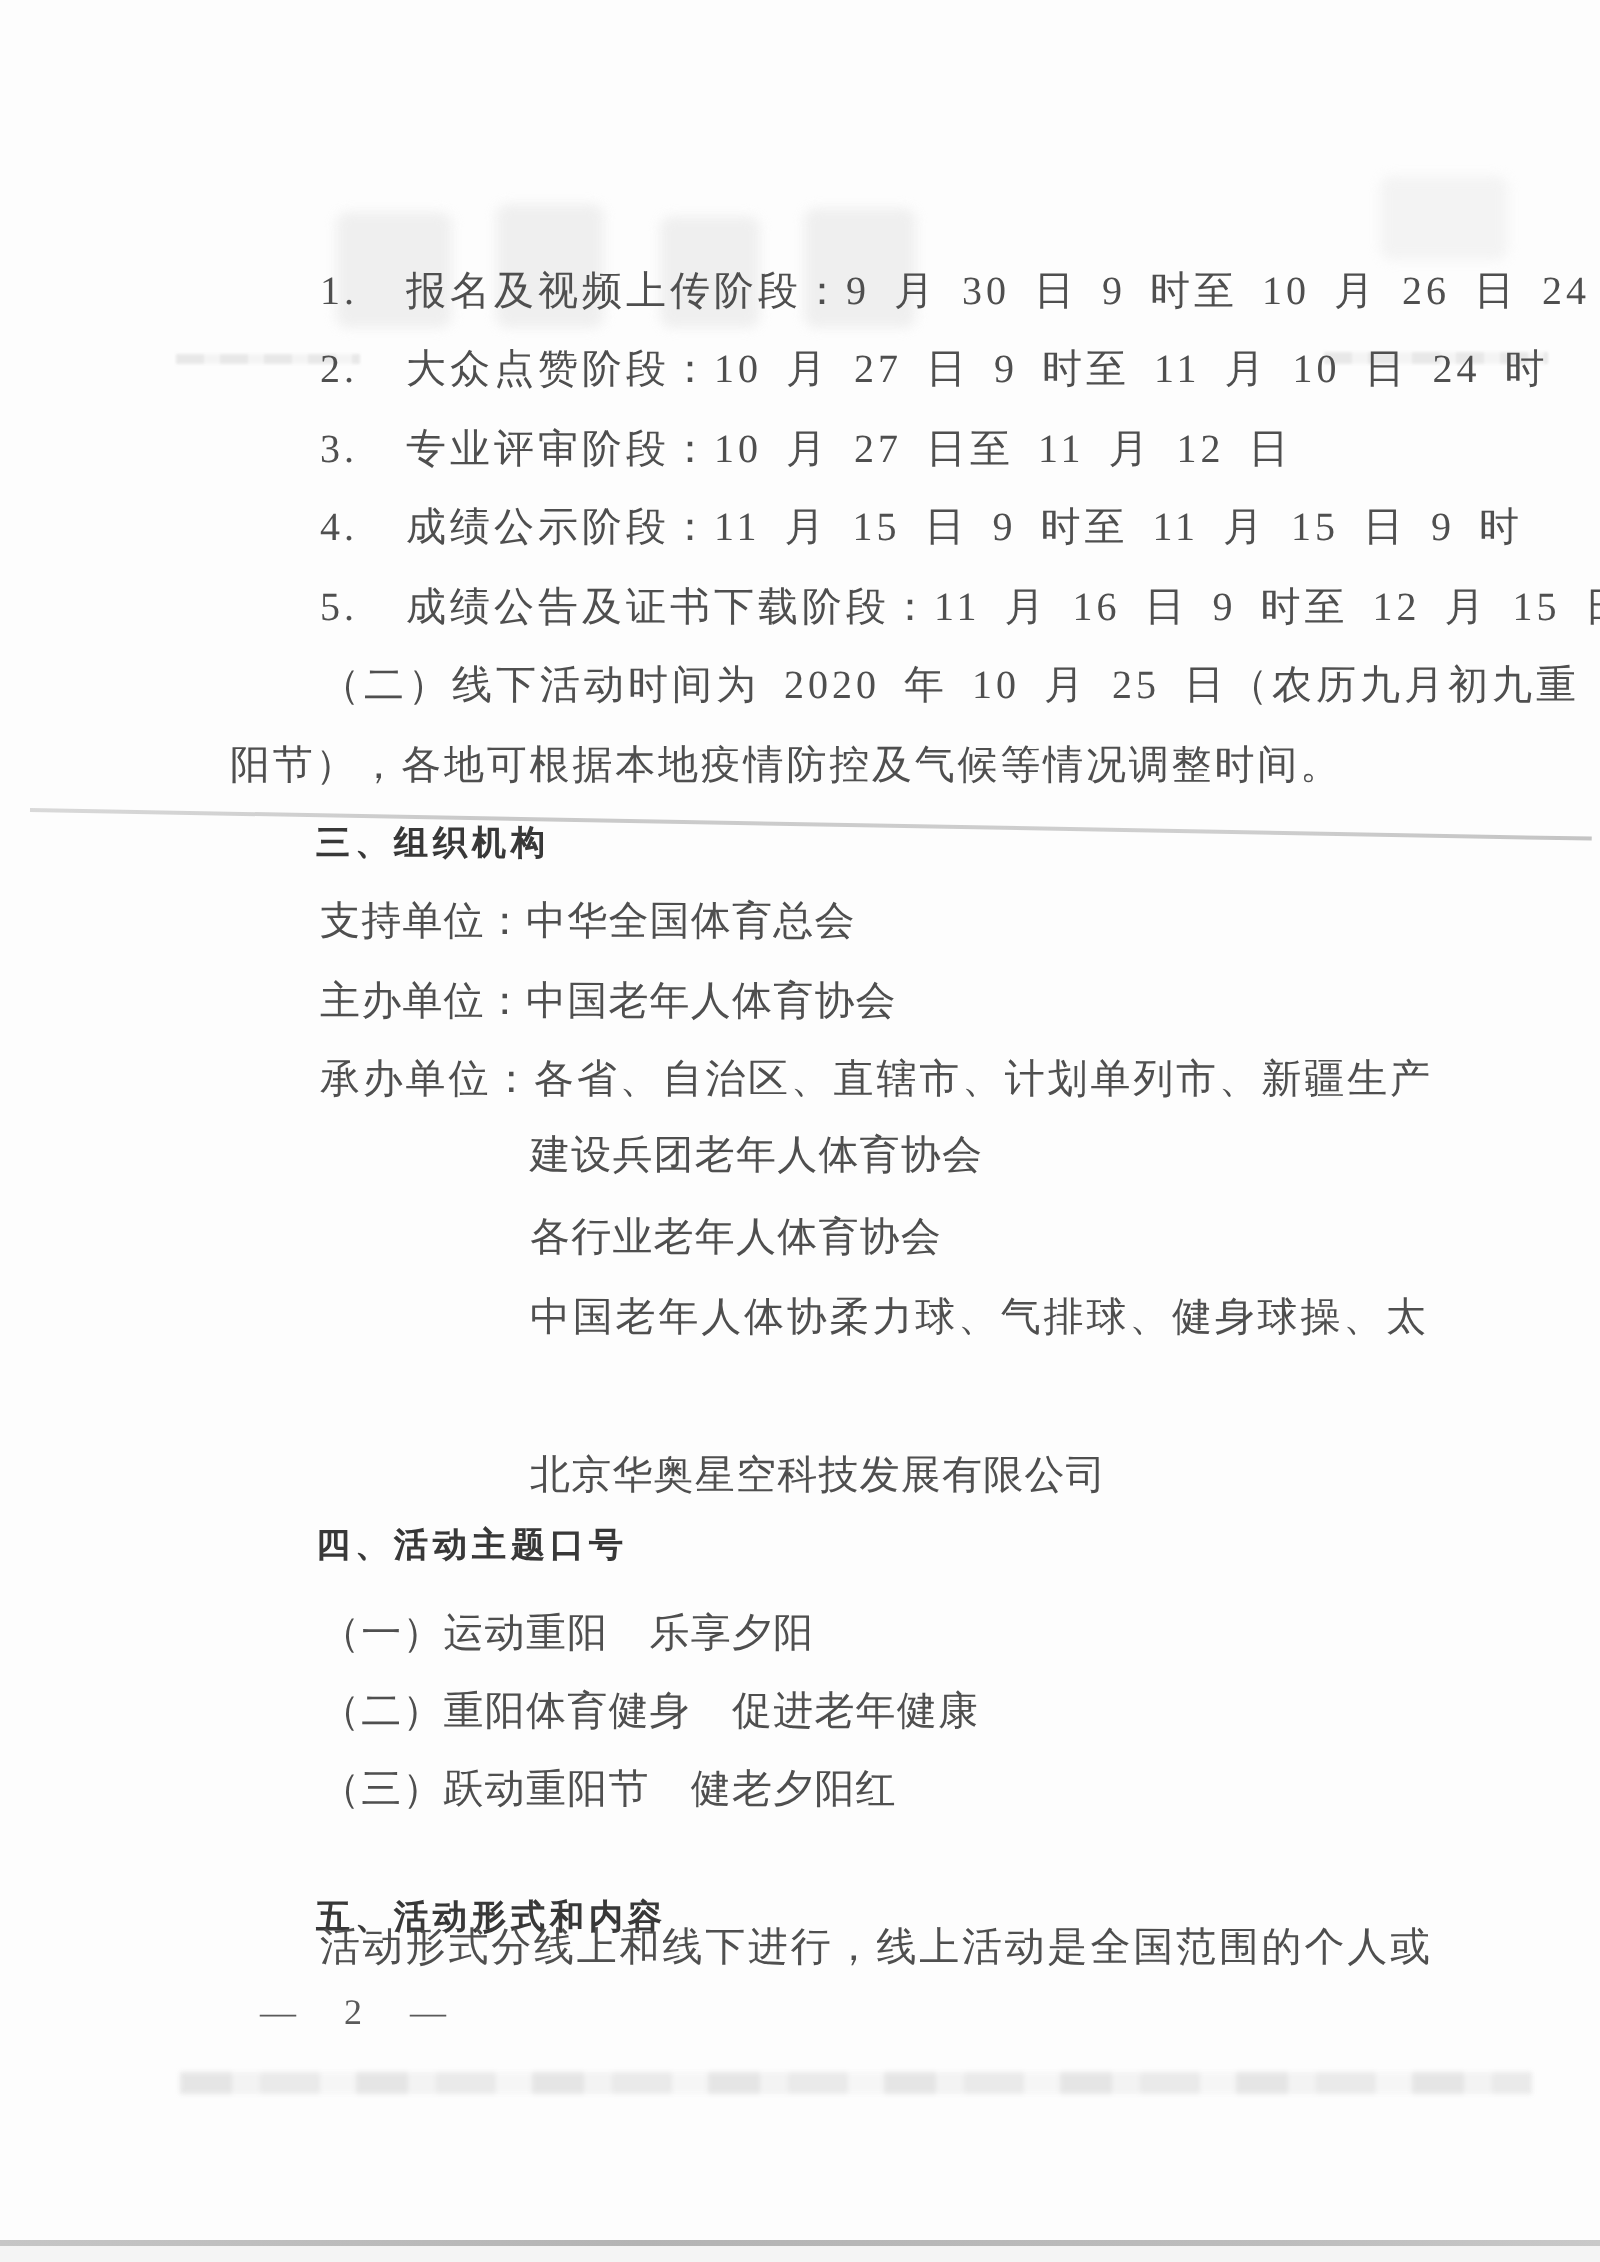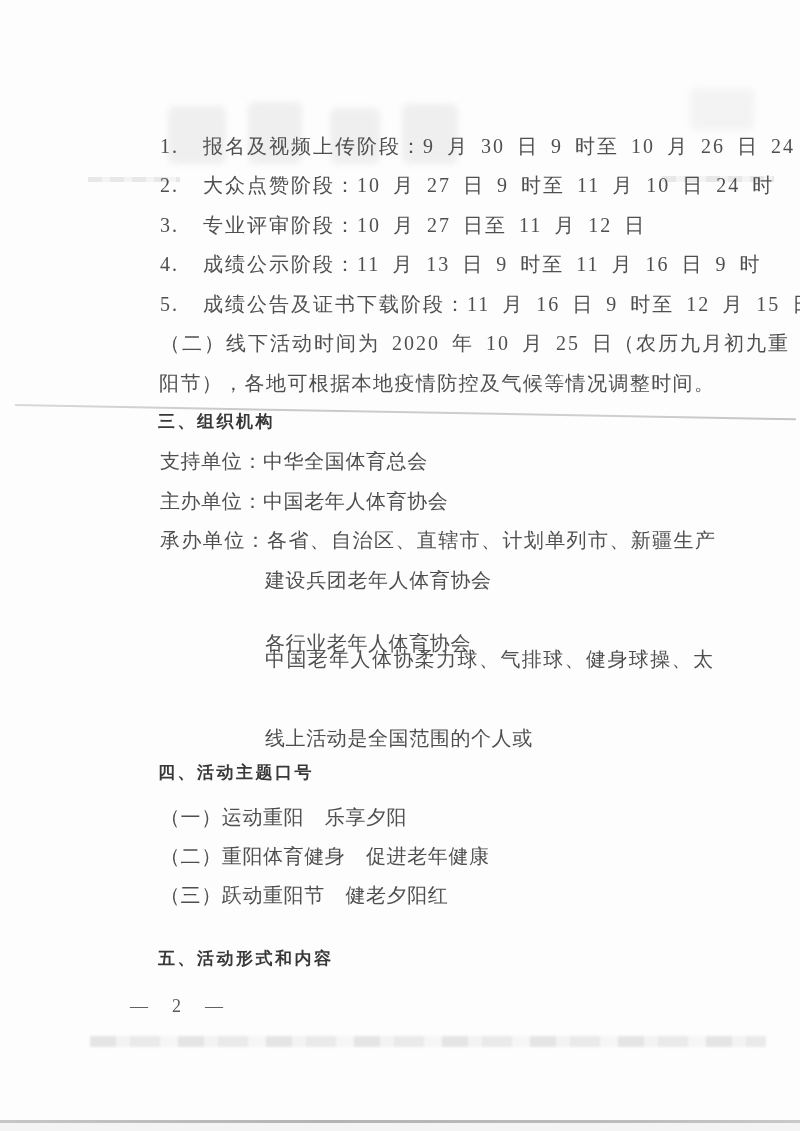--- a/index.html
+++ b/index.html
@@ -97,33 +97,34 @@
   <div class="scanline"></div>
 
   <div class="bottom-fuzz"></div>
 
   <div class="paper-edge"></div>
   <div class="below-edge"></div>
 
   <div class="ln x-item sp2" style="top:133px;">1.  报名及视频上传阶段：9 月 30 日 9 时至 10 月 26 日 24 时</div>
   <div class="ln x-item sp2" style="top:172px;">2.  大众点赞阶段：10 月 27 日 9 时至 11 月 10 日 24 时</div>
   <div class="ln x-item sp2" style="top:212px;">3.  专业评审阶段：10 月 27 日至 11 月 12 日</div>
-  <div class="ln x-item sp2" style="top:251px;">4.  成绩公示阶段：11 月 13 日 9 时至 11 月 16 日 9 时</div>
+  <div class="ln x-item sp2" style="top:251px;">4.  成绩公示阶段：11 月 15 日 9 时至 11 月 15 日 9 时</div>
   <div class="ln x-item sp2" style="top:291px;">5.  成绩公告及证书下载阶段：11 月 16 日 9 时至 12 月 15 日 9 时</div>
   <div class="ln x-item sp2" style="top:330px;">（二）线下活动时间为 2020 年 10 月 25 日（农历九月初九重</div>
-  <div class="ln x-flush sp1" style="top:370px;margin-left:44px;">阳节），各地可根据本地疫情防控及气候等情况调整时间。</div>
+  <div class="ln x-flush sp1" style="top:370px;">阳节），各地可根据本地疫情防控及气候等情况调整时间。</div>
   <div class="ln x-head" style="top:409px;">三、组织机构</div>
   <div class="ln x-item" style="top:448px;">支持单位：中华全国体育总会</div>
   <div class="ln x-item" style="top:488px;text-align:center;">主办单位：中国老年人体育协会</div>
   <div class="ln x-item sp1" style="top:527px;">承办单位：各省、自治区、直辖市、计划单列市、新疆生产</div>
-  <div class="ln x-deep" style="top:567px;">建设兵团老年人体育协会</div>
-  <div class="ln x-deep" style="top:630px;">各行业老年人体育协会</div>
+  <div class="ln x-deep" style="top:567px;font-family:Liberation Mono, monospace;">建设兵团老年人体育协会</div>
+  <div class="ln x-deep" style="top:606px;">各行业老年人体育协会</div>
   <div class="ln x-deep sp1" style="top:646px;">中国老年人体协柔力球、气排球、健身球操、太</div>
-  <div class="ln x-deep" style="top:725px;">线上活动是全国范围的个人或</div>
+  <div class="ln x-deep" style="top:725px;">北京华奥星空科技发展有限公司</div>
   <div class="ln x-head" style="top:760px;">四、活动主题口号</div>
   <div class="ln x-item" style="top:804px;">（一）运动重阳　乐享夕阳</div>
   <div class="ln x-item" style="top:843px;">（二）重阳体育健身　促进老年健康</div>
   <div class="ln x-item" style="top:882px;">（三）跃动重阳节　健老夕阳红</div>
   <div class="ln x-head" style="top:918px;margin-top:28px;">五、活动形式和内容</div>
+  <div class="ln x-item sp1" style="top:961px;">活动形式分线上和线下进行，线上活动是全国范围的个人或</div>
 
   <div class="ln x-page" style="top:993px;">—  2  —</div>
 
 </div>
 
 </body></html>

